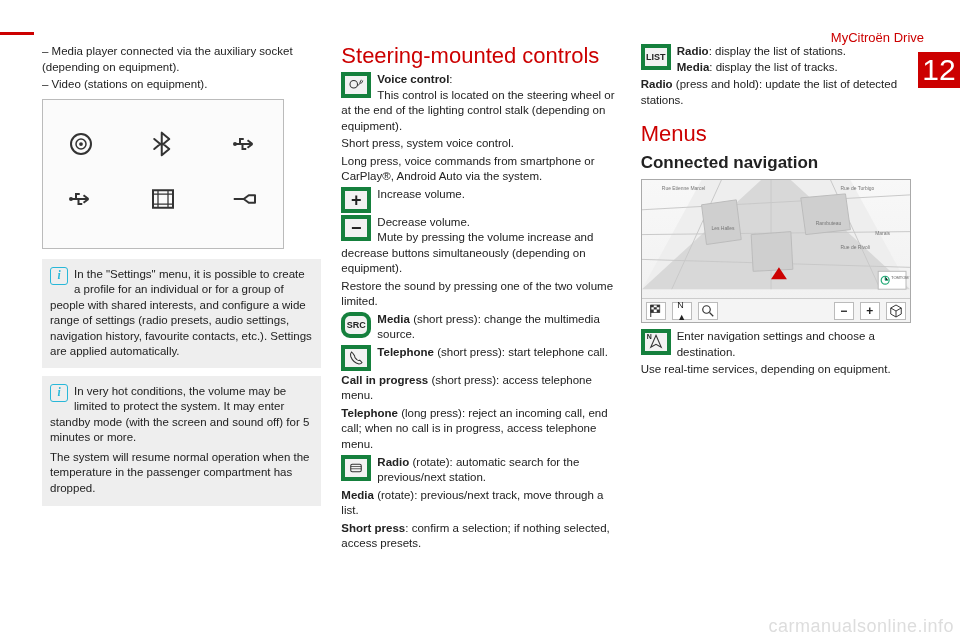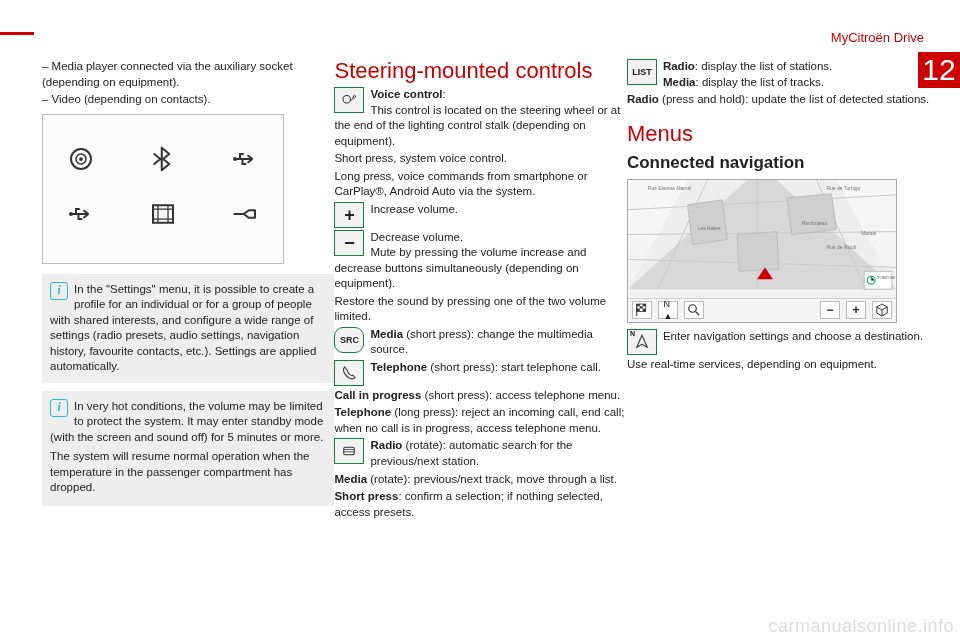--- a/index.html
+++ b/index.html
@@ -1,33 +1,33 @@
 <!DOCTYPE html>
 <html><head>
 <meta charset="utf-8">
 <style>
   * { box-sizing: border-box; margin: 0; padding: 0; }
   html, body { width: 960px; height: 640px; font-family: Arial, Helvetica, sans-serif; font-size: 11.5px; color: #222; background: #fff; overflow: hidden; }
   .page { position: relative; width: 960px; height: 640px; padding: 28px 26px 16px 42px; }
   .top-accent { position: absolute; left: 0; top: 32px; width: 34px; height: 3px; background: #c00; }
   .header-right { position: absolute; top: 30px; right: 36px; color: #c00; font-size: 13px; }
   .badge { position: absolute; top: 52px; right: 0; width: 42px; height: 36px; background: #c00; color: #fff; font-size: 30px; font-weight: 300; display: flex; align-items: center; justify-content: center; }
-  .cols { display: flex; margin-top: 31px; }
+  .cols { display: flex; gap: 20px; margin-top: 16px; }
   .col { flex: 1 1 0; line-height: 1.35; }
   .col p { margin-bottom: 2px; }
   .bullet { padding-left: 0; }
   h2.sec { color: #c00; font-weight: 400; font-size: 22px; margin: 0 0 4px 0; line-height: 1.1; }
   h3.sub { font-size: 17px; font-weight: 700; margin: 6px 0 4px 0; }
   .panel { border: 1px solid #bbb; background: #fbfbfb; width: 242px; height: 150px; margin: 6px 0 10px 0; display:flex; flex-direction:column; justify-content:space-evenly; padding: 8px 18px; }
   .panel-row { display:flex; justify-content:space-between; }
   .panel-row span { width:40px; text-align:center; }
   .panel svg { width: 30px; height: 30px; }
   .info-box { background: #eee; padding: 8px 8px 8px 8px; margin: 8px 0; position: relative; }
   .info-box .i { display:inline-flex; width:18px; height:18px; border:1.5px solid #28b7d8; border-radius:3px; color:#28b7d8; font-weight:700; align-items:center; justify-content:center; font-family: Georgia, serif; font-style: italic; margin-right:6px; float:left; }
-  .icon-box { display:inline-flex; align-items:center; justify-content:center; width:30px; height:26px; border:1px solid #15803d; background:#f2f2f2; margin-right:6px; float:left; font-size:12px; }
+  .icon-box { display:inline-flex; align-items:center; justify-content:center; width:30px; height:26px; border:4px solid #15803d; background:#f2f2f2; margin-right:6px; float:left; font-size:12px; }
   .icon-line { display:block; overflow:hidden; margin-bottom:2px; }
   .icon-line::after { content:""; display:block; clear:both; }
   b { font-weight:700; }
   .nav-img { border:1px solid #aaa; width: 270px; height: 144px; margin: 4px 0 6px 0; position:relative; background: linear-gradient(#f8f8f8,#f0f0f0); overflow:hidden; }
   .nav-map { position:absolute; inset:0; }
   .nav-bar { position:absolute; bottom:0; left:0; right:0; height:24px; background:#f4f4f4; border-top:1px solid #ccc; display:flex; align-items:center; justify-content:space-between; padding:0 4px; font-size:11px; }
   .nav-bar .grp { display:flex; gap:6px; align-items:center; }
   .nav-bar .btn { width:20px; height:18px; border:1px solid #bbb; display:inline-flex; align-items:center; justify-content:center; background:#fff; font-size:12px; }
   .watermark { position:absolute; bottom:3px; right:6px; font-size:18px; color:#ddd; font-weight:400; letter-spacing:0.5px; }
   svg.ic { width:18px; height:18px; vertical-align:middle; }
@@ -37,21 +37,21 @@
 
 <div class="page">
   <div class="top-accent"></div>
   <div class="header-right">MyCitroën Drive</div>
   <div class="badge">12</div>
 
   <div class="cols">
 
     <div class="col">
       <p class="bullet">–  Media player connected via the auxiliary socket (depending on equipment).</p>
-      <p class="bullet">–  Video (depending on contacts).</p>
+      <p class="bullet">–  Video (stations on equipment).</p>
 
       <div class="panel">
         <div class="panel-row">
           <span><svg viewBox="0 0 24 24">
                 <circle cx="12" cy="12" r="8" fill="none" stroke="#333" stroke-width="1.6"></circle>
                 <circle cx="12" cy="12" r="4" fill="none" stroke="#333" stroke-width="1.2"></circle>
                 <circle cx="12" cy="12" r="1.5" fill="#333"></circle>
               </svg></span>
           <span><svg viewBox="0 0 24 24">
                 <path d="M11 3 L17 8 L11 13 L11 3 M11 21 L17 16 L11 11 L11 21 M5 8 L11 13 M5 16 L11 11" fill="none" stroke="#333" stroke-width="1.6" stroke-linejoin="round" stroke-linecap="round"></path>

